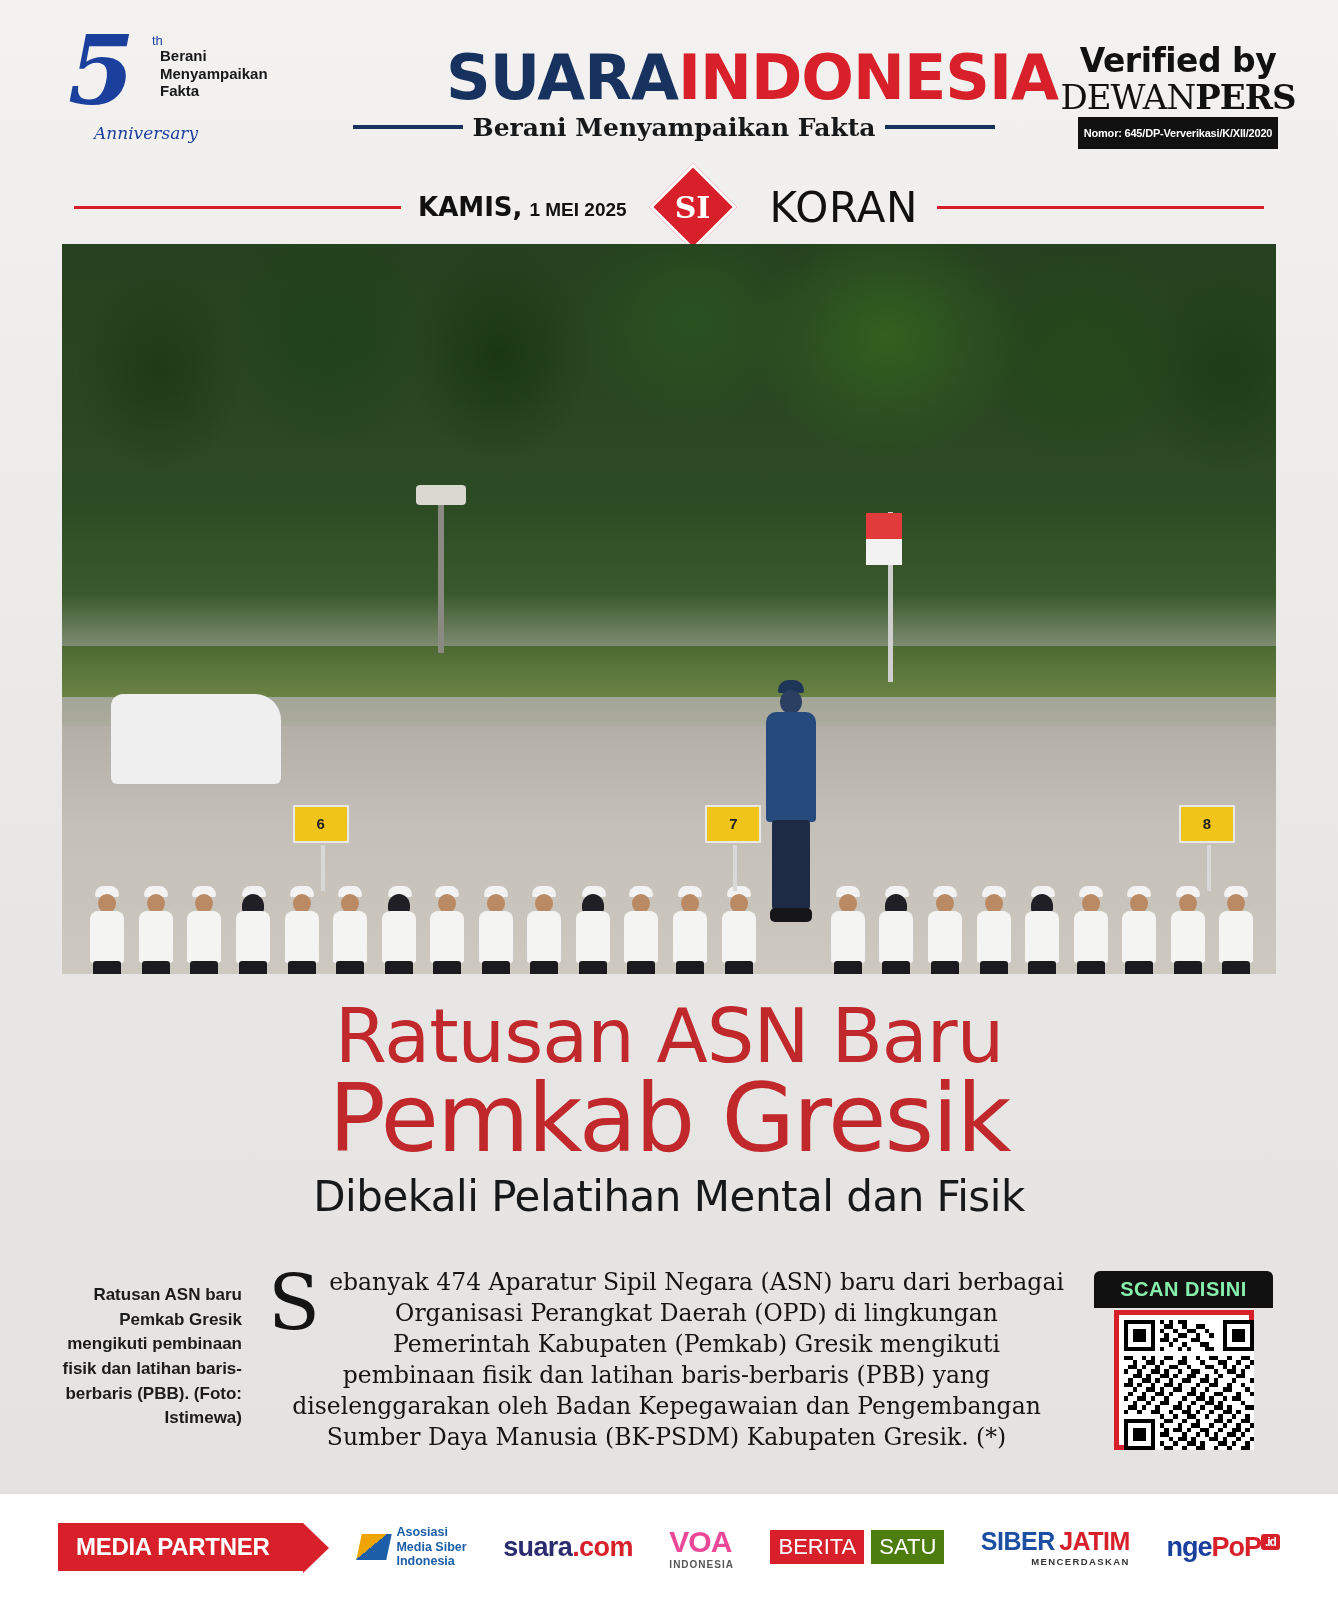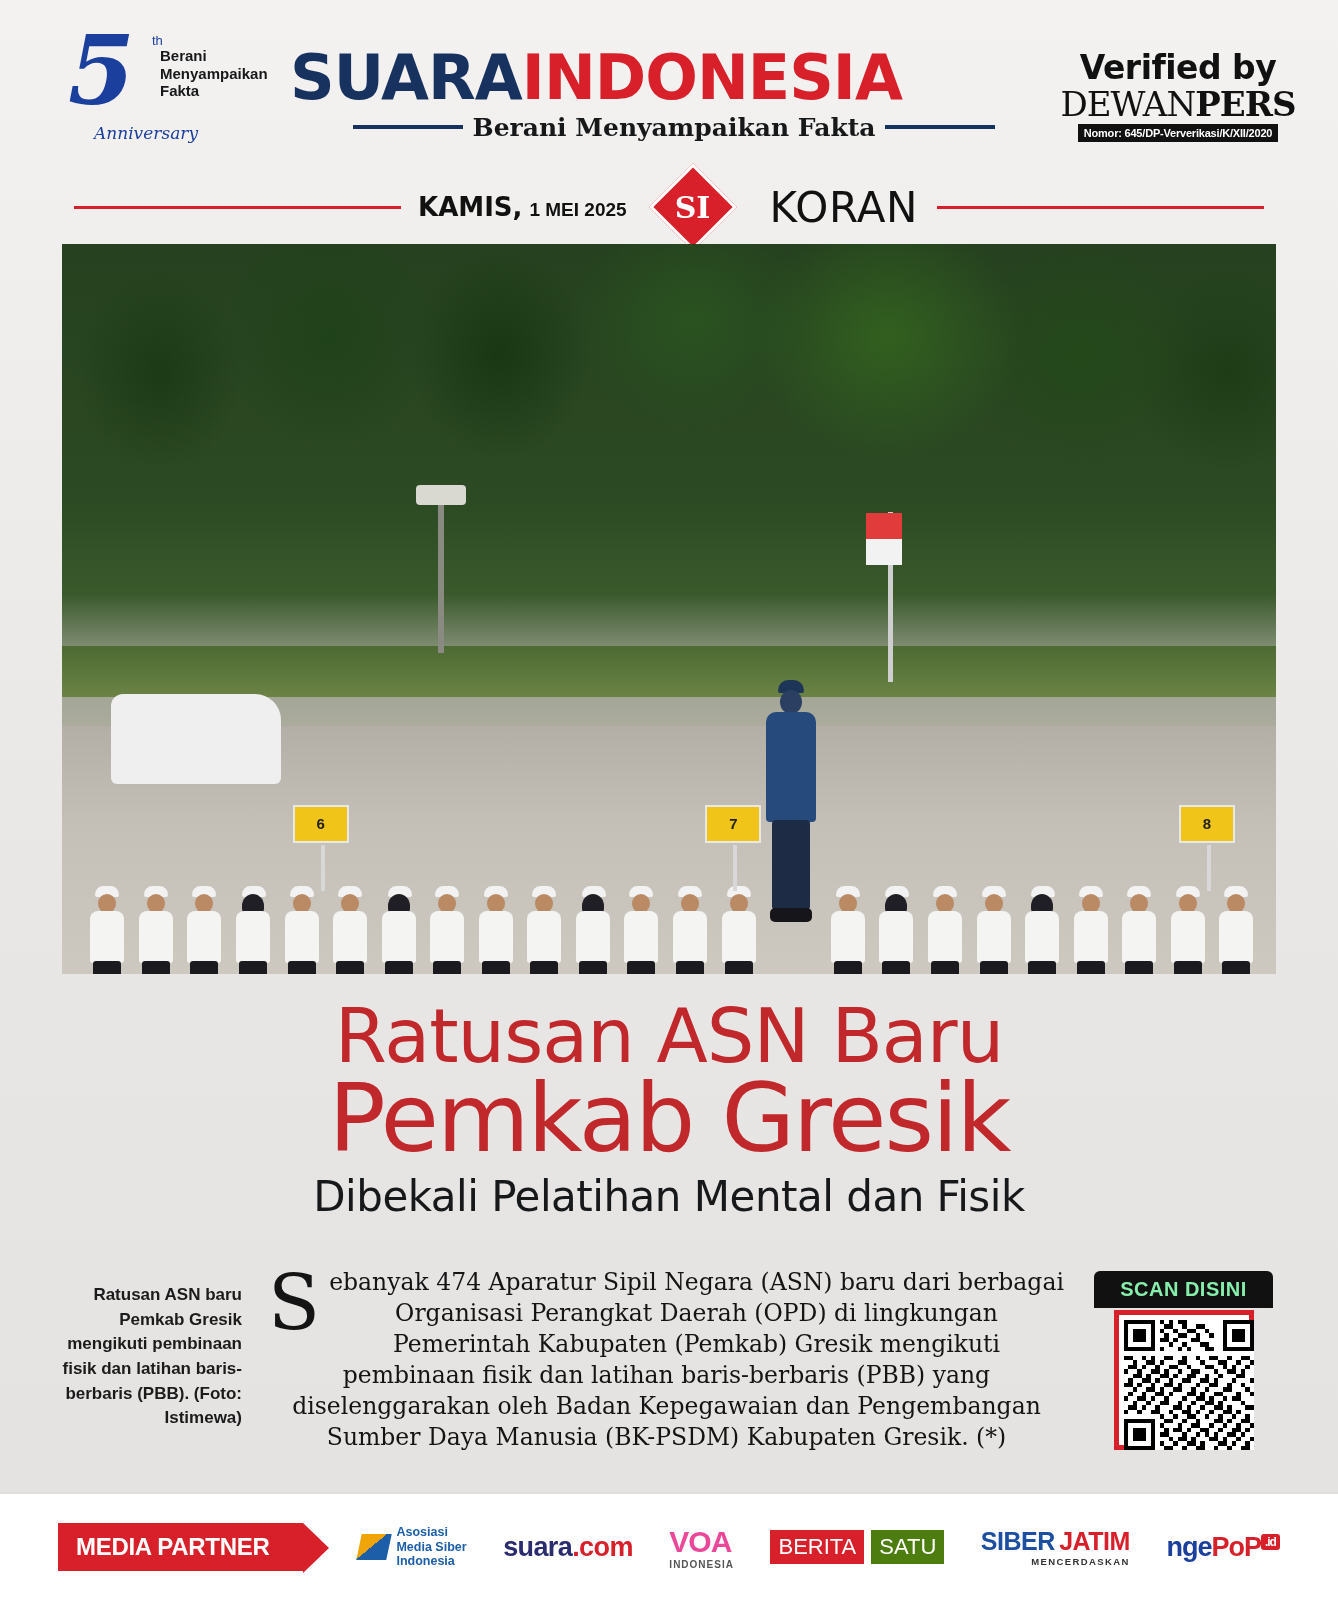--- a/index.html
+++ b/index.html
@@ -49,21 +49,21 @@
   .anniv .cursive {
     position: absolute; left: 34px; top: 104px;
     font-family: "DejaVu Serif", serif;
     font-style: italic;
     font-size: 17px;
     color: #1b3f9c;
   }
 
   .titleblock {
     flex: 1 1 auto;
-    text-align: left;
+    text-align: right;
     padding-top: 10px;
   }
   .titleblock .brand {
     font-family: "DejaVu Sans", sans-serif;
     font-weight: bold;
     font-size: 62px;
     letter-spacing: -1px;
     line-height: 1;
     white-space: nowrap;
   }
@@ -99,21 +99,21 @@
     font-family: "DejaVu Serif", serif;
     font-size: 34px;
     color: #111;
     letter-spacing: -1px;
     line-height: 1;
   }
   .verified .dp b { font-weight: bold; }
   .verified .nomor {
     background: #111; color: #fff;
     font-size: 11px; font-weight: bold;
-    padding: 3px 6px;
+    padding: 10px 6px;
     display: inline-block;
     margin-top: 3px;
     letter-spacing: -0.2px;
   }
 
   
   .datebar {
     position: relative;
     height: 74px;
     display: flex;

